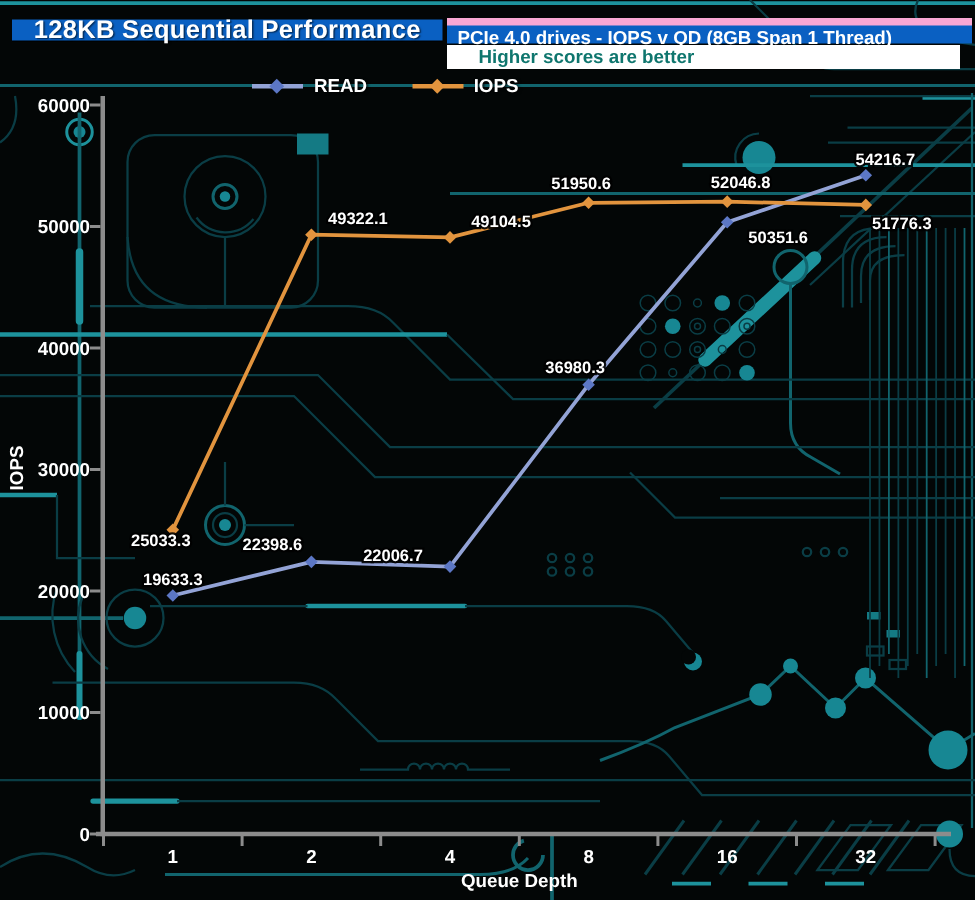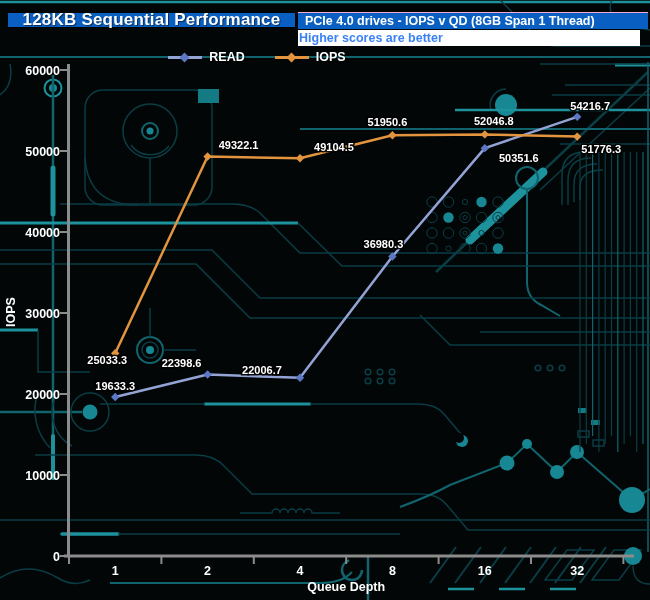--- a/index.html
+++ b/index.html
@@ -13,26 +13,26 @@
   .bri  { stroke:#1d929c; fill:none; }
   .fdot { fill:#178793; stroke:none; }
   .fpad { fill:#147a84; stroke:none; }
 
   .title-box { position:absolute; left:8px; top:13px; width:287px; height:14px;
       background:var(--hdr-blue,#0a60c2); color:#fff; font-weight:bold; font-size:17px;
       display:flex; align-items:center; justify-content:center;
       text-shadow:1px 1px 1px rgba(0,0,0,.55);
       box-shadow:0 1px 0 rgba(0,0,0,.6); letter-spacing:.2px; }
   .sub-bar { position:absolute; left:298px; top:12px; width:350px; height:17px;
-      background:var(--hdr-blue,#0a60c2); border-top:1px solid #f9a8d4;
+      background:var(--hdr-blue,#0a60c2); border-top:5px solid #f9a8d4;
       color:#fff; font-weight:bold; font-size:12.5px; line-height:17px;
       padding-left:7px; box-sizing:border-box; white-space:nowrap; }
   .note-bar { position:absolute; left:298px; top:30px; width:342px; height:16px;
-      background:#ffffff; color:#3b82f6; font-weight:bold; font-size:12.5px;
-      line-height:16px; padding-left:1px; box-sizing:border-box; white-space:nowrap; }
+      background:#ffffff; color:#0f766e; font-weight:bold; font-size:12.5px;
+      line-height:16px; padding-left:21px; box-sizing:border-box; white-space:nowrap; }
 
   .legend { position:absolute; top:49px; left:0; width:514px; height:16px;
       display:flex; justify-content:center; align-items:center; gap:30px; }
   .legend-item { display:flex; align-items:center; gap:7px; color:#fff;
       font-weight:bold; font-size:12.5px; text-shadow:1px 1px 2px #000; }
   .swatch { position:relative; width:34px; height:9px; }
   .swatch .line { position:absolute; top:3.5px; left:0; right:0; height:2.5px; }
   .swatch .diamond { position:absolute; top:1px; left:13px; width:7px; height:7px;
       transform:rotate(45deg); }
 </style>

